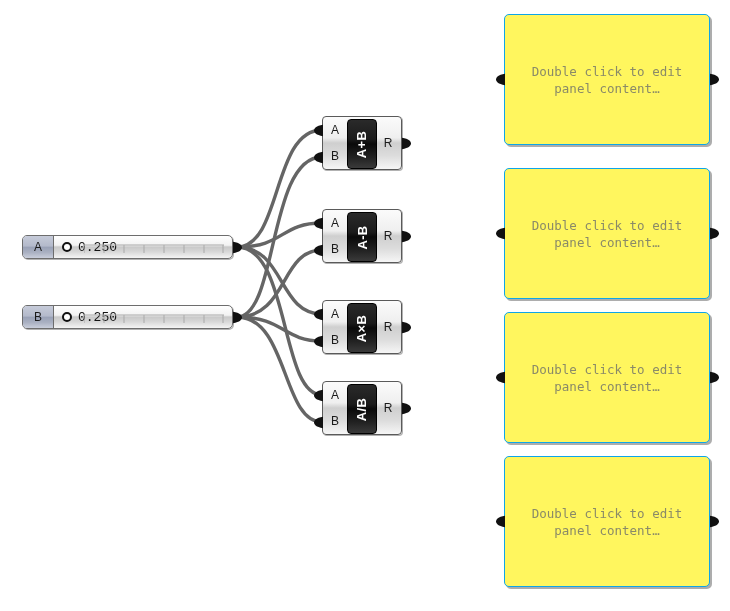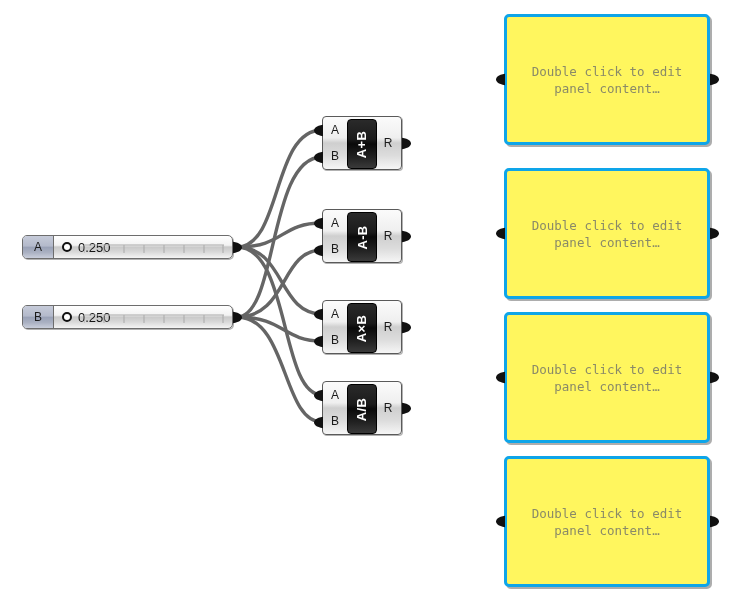--- a/index.html
+++ b/index.html
@@ -50,20 +50,21 @@
     align-items: center;
     justify-content: center;
     font-size: 12px;
     color: #1a1a1a;
   }
   .slider-track {
     position: relative;
     flex: 1 1 auto;
     display: flex;
     align-items: center;
+    font-family: Liberation Mono, monospace;
   }
   .slider-knob {
     position: absolute;
     left: 8px;
     top: 50%;
     width: 10px;
     height: 10px;
     margin-top: -5px;
     border-radius: 50%;
     border: 2.5px solid #101010;
@@ -155,21 +156,21 @@
   .port {
     position: absolute;
     width: 11px;
     height: 13px;
     pointer-events: none;
   }
 
   
   .panel {
     position: absolute;
-    border: 3px solid #0ea5e9;
+    border: 1px solid #0ea5e9;
     border-radius: 5px;
     box-sizing: border-box;
     background: #fff65e;
     box-shadow: 2px 2px 0 rgba(0,0,0,0.32);
     display: flex;
     align-items: center;
     justify-content: center;
   }
   .panel-text {
     font-family: "DejaVu Sans Mono", "Liberation Mono", monospace;

